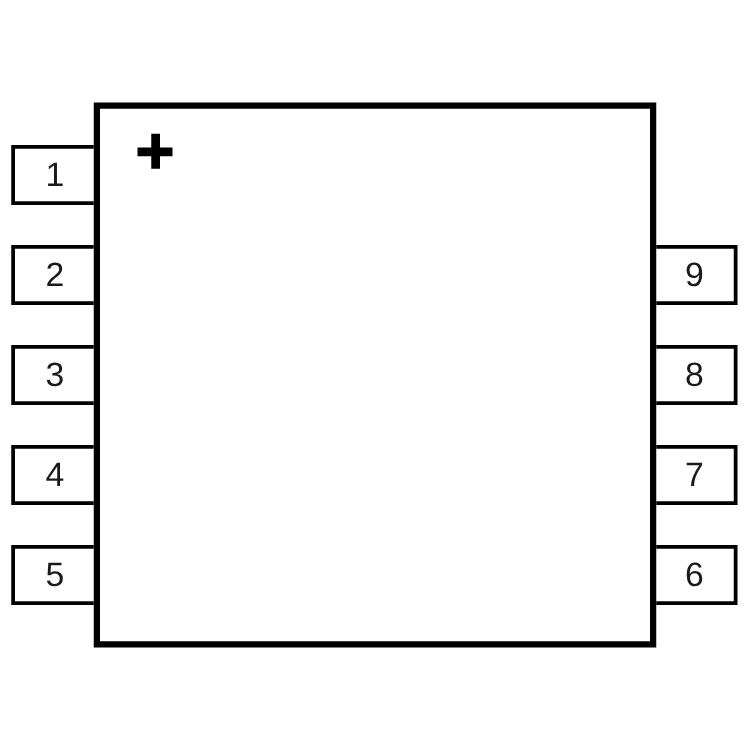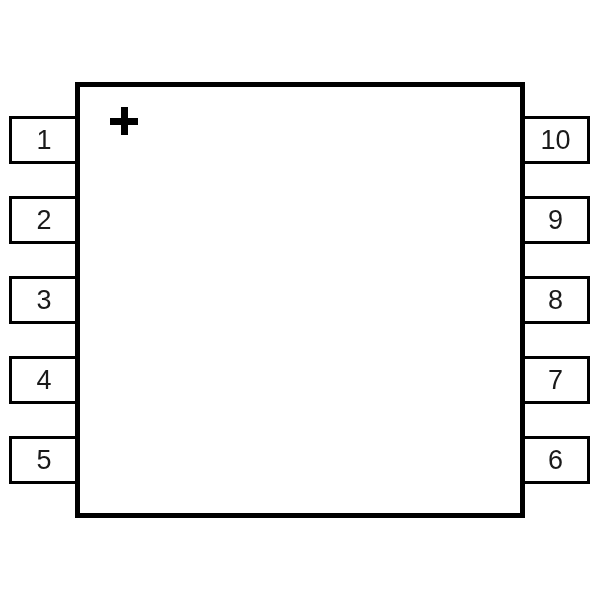--- a/index.html
+++ b/index.html
@@ -97,23 +97,20 @@
   <div class="pin left pin-row-2">
     <span class="pin-label">3</span>
   </div>
   <div class="pin left pin-row-3">
     <span class="pin-label">4</span>
   </div>
   <div class="pin left pin-row-4">
     <span class="pin-label">5</span>
   </div>
 
-  <div class="pin right pin-row-0">
-    <span class="pin-label">10</span>
-  </div>
   <div class="pin right pin-row-1">
     <span class="pin-label">9</span>
   </div>
   <div class="pin right pin-row-2">
     <span class="pin-label">8</span>
   </div>
   <div class="pin right pin-row-3">
     <span class="pin-label">7</span>
   </div>
   <div class="pin right pin-row-4">

